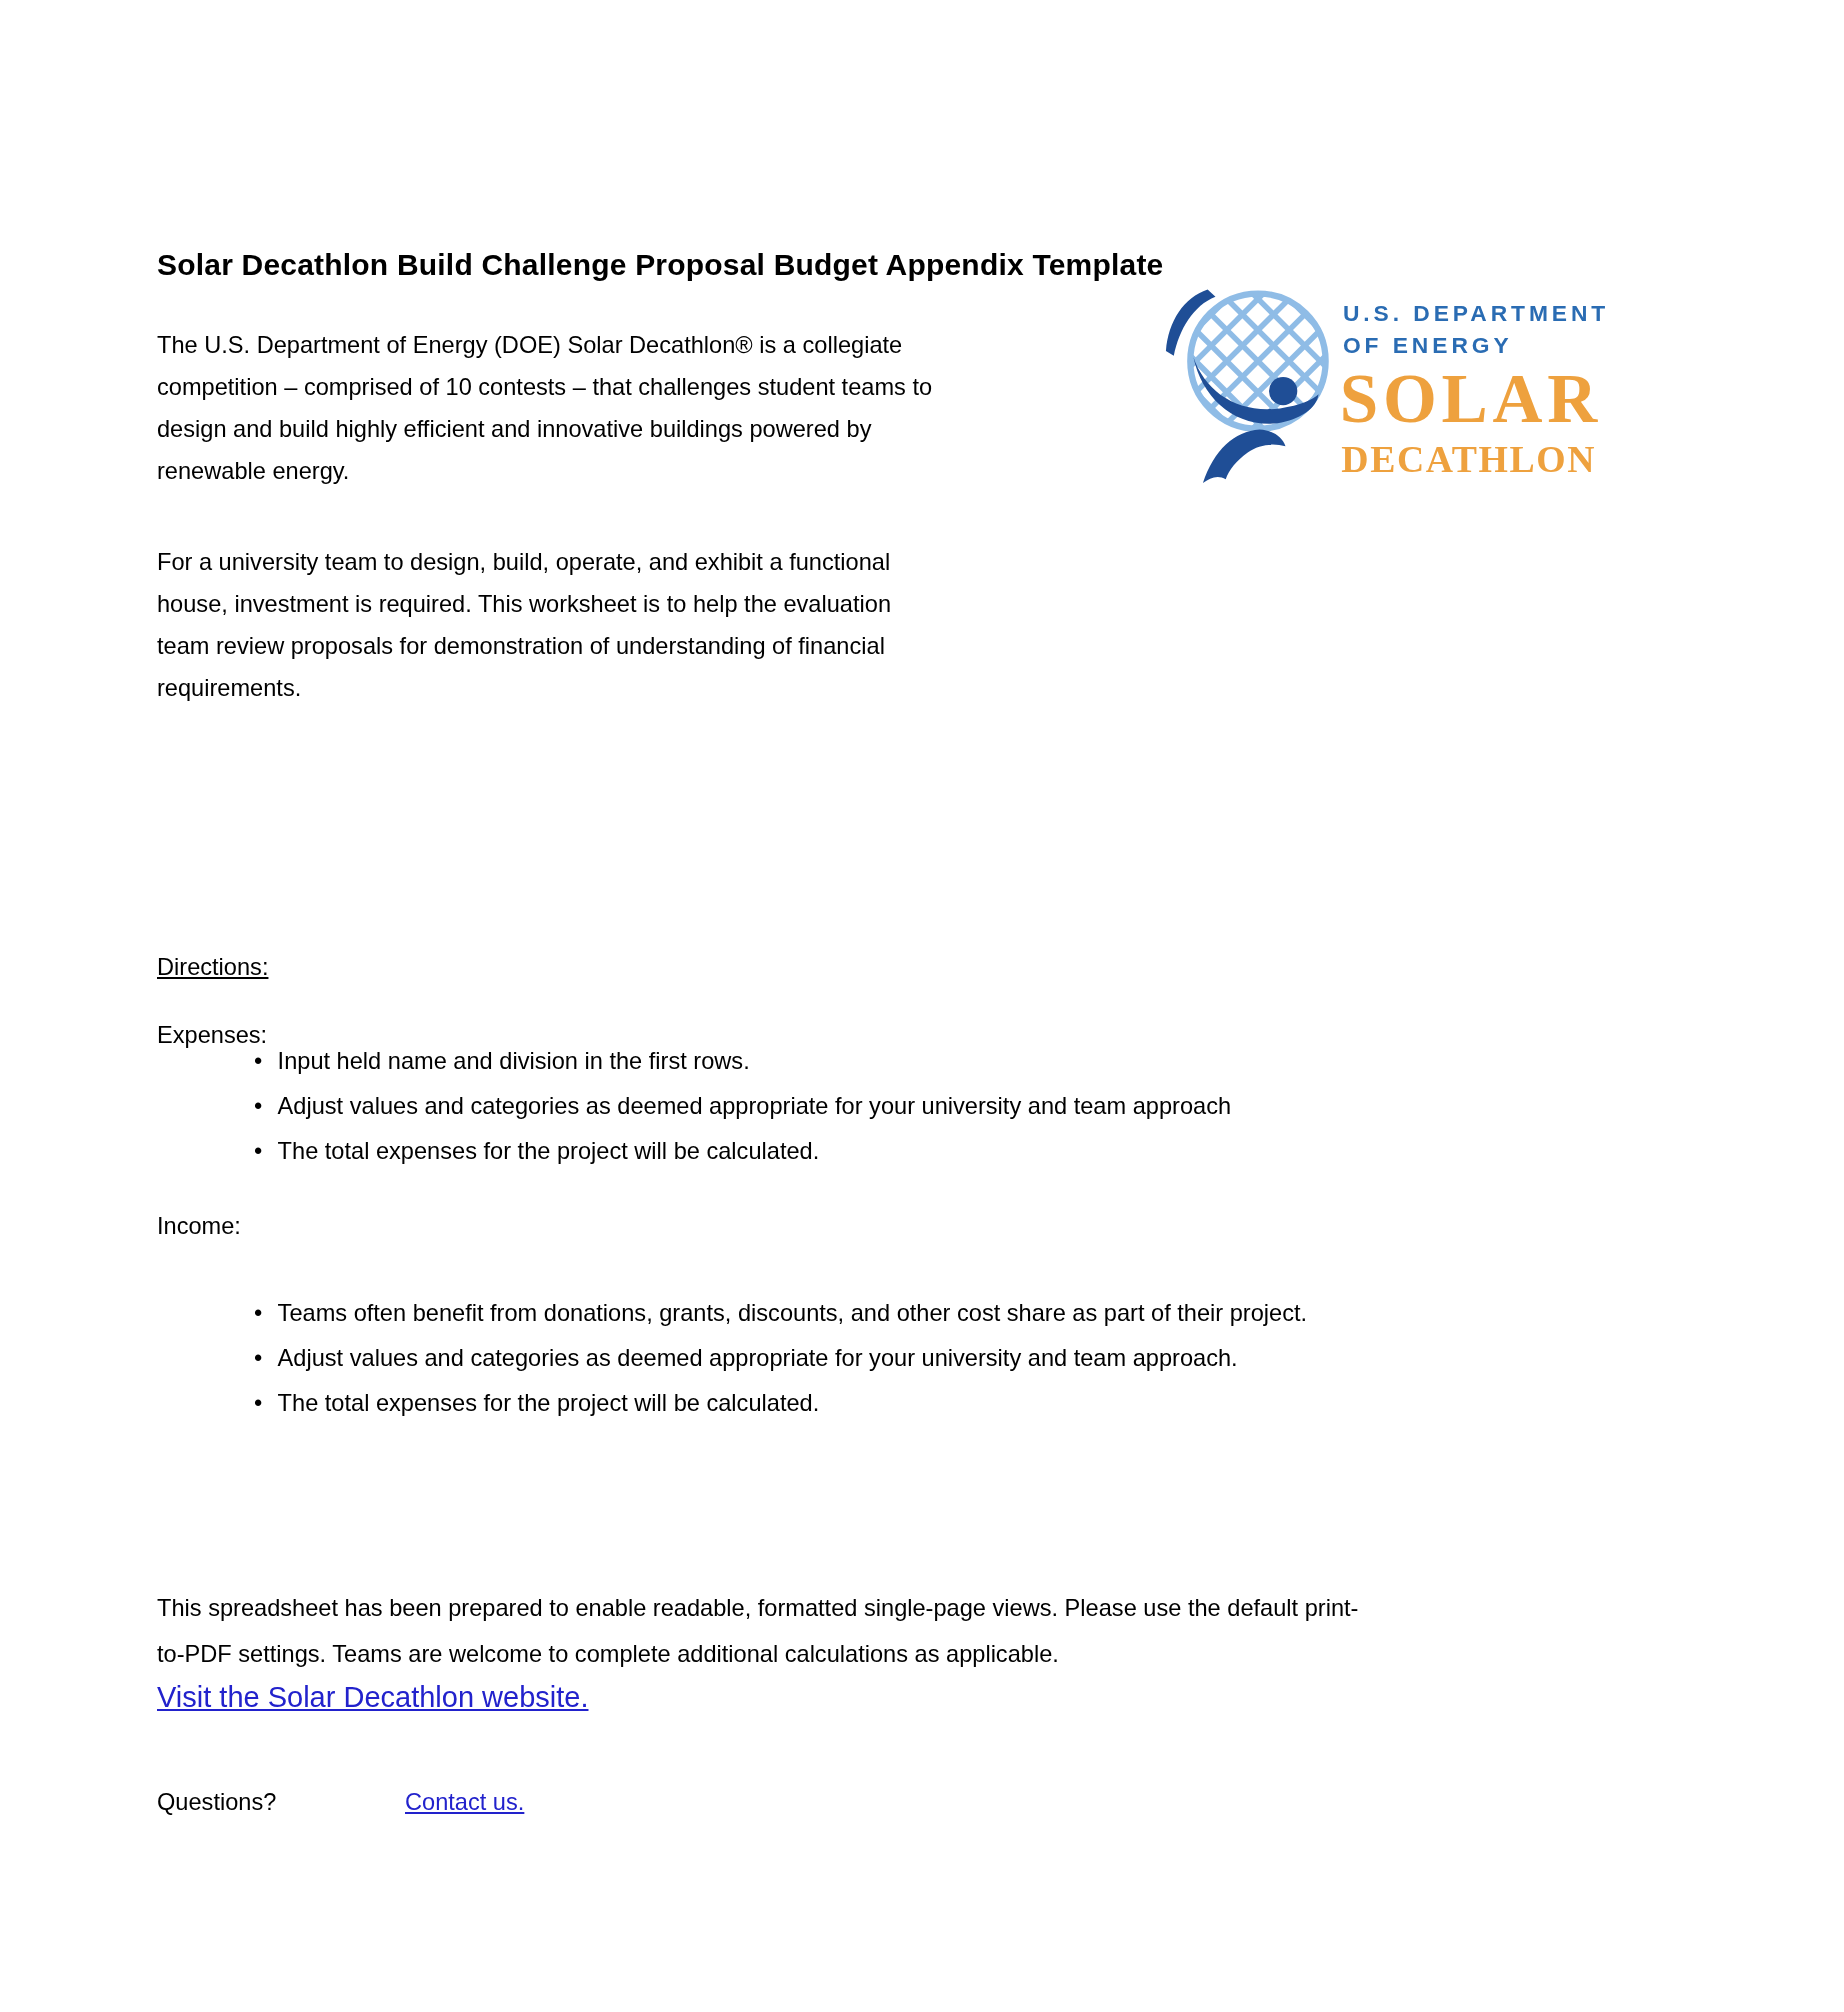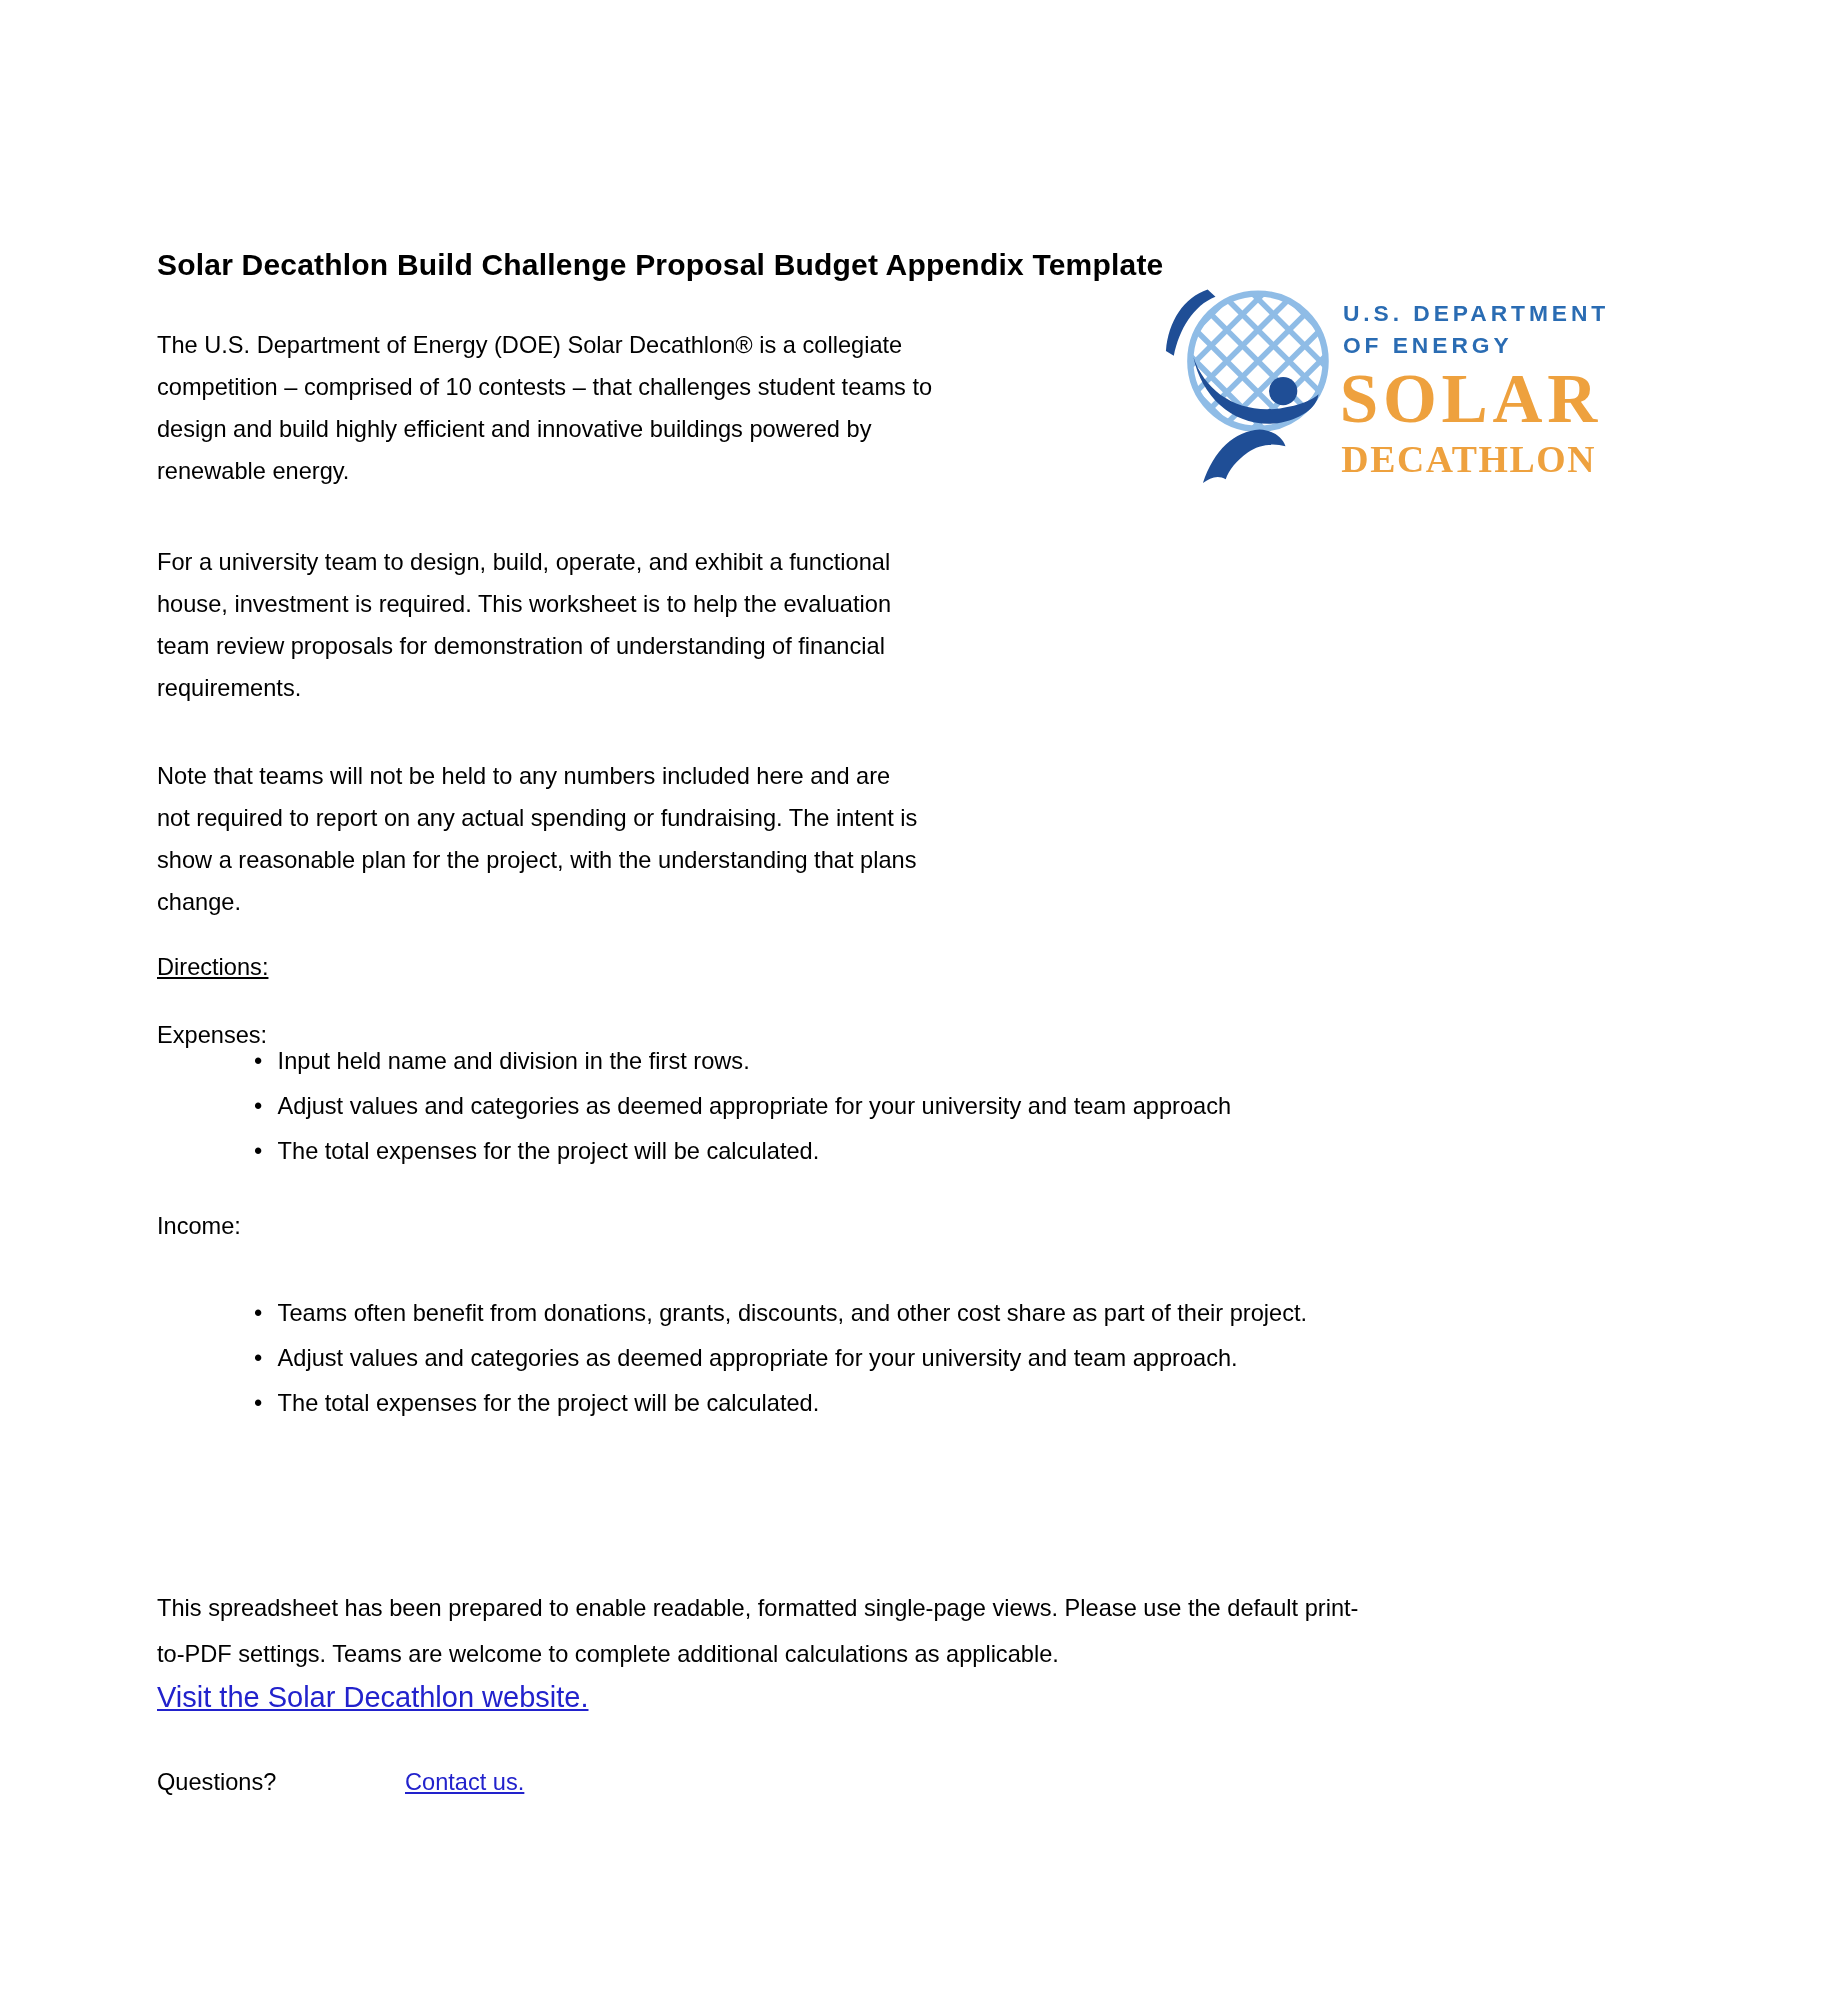--- a/index.html
+++ b/index.html
@@ -78,41 +78,38 @@
     font-size:29px;
   }
   .questions-row {
     position:absolute;
     left:157px; top:1769px;
     font-size:23.6px;
   }
   .questions-label {
     display:inline-block;
     width:248px;
+    margin-top:20px;
   }
 </style>
 </head>
 <body>
 
 <div class="page">
 
   <h1 class="doc-title">Solar Decathlon Build Challenge Proposal Budget Appendix Template</h1>
 
   <p class="para" id="para-1">The U.S. Department of Energy (DOE) Solar Decathlon® is a collegiate
 competition – comprised of 10 contests – that challenges student teams to
 design and build highly efficient and innovative buildings powered by
 renewable energy.</p>
   <p class="para" id="para-2">For a university team to design, build, operate, and exhibit a functional
 house, investment is required. This worksheet is to help the evaluation
 team review proposals for demonstration of understanding of financial
 requirements.</p>
-  <p class="para" id="para-3">Note that teams will not be held to any numbers included here and are
-not required to report on any actual spending or fundraising. The intent is
-show a reasonable plan for the project, with the understanding that plans
-change.</p>
 
   <div class="logo-box">
     <svg width="472" height="203" viewBox="0 0 600 258">
       <defs>
         <clipPath id="globeClip">
             <circle cx="122" cy="93" r="86"></circle>
           </clipPath>
       </defs>
 
       <g>

